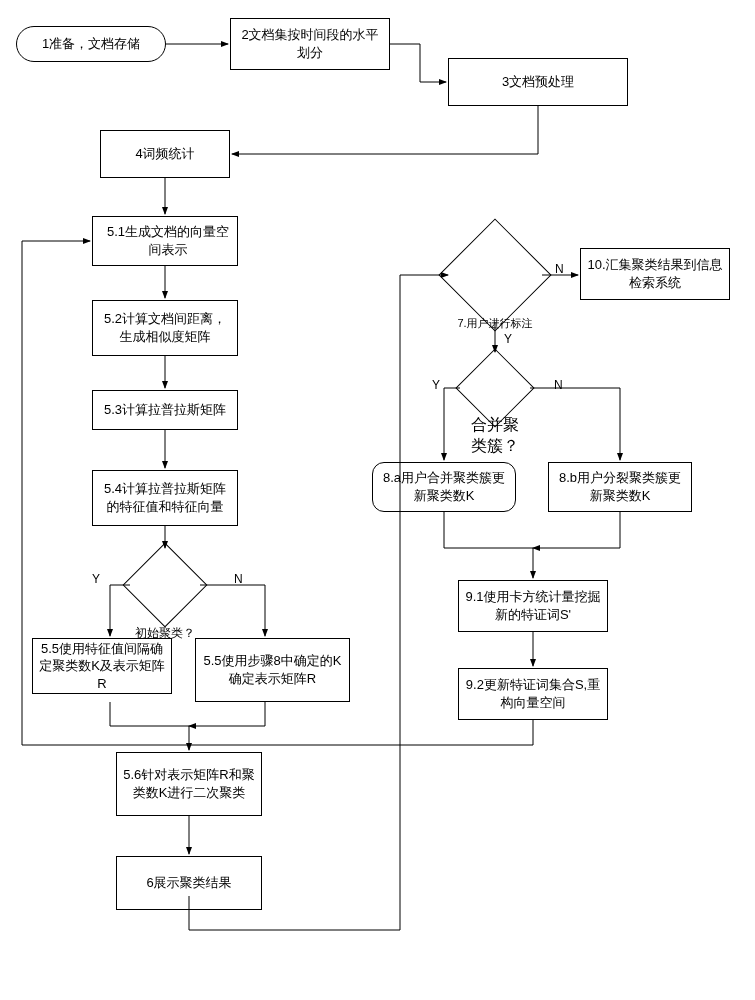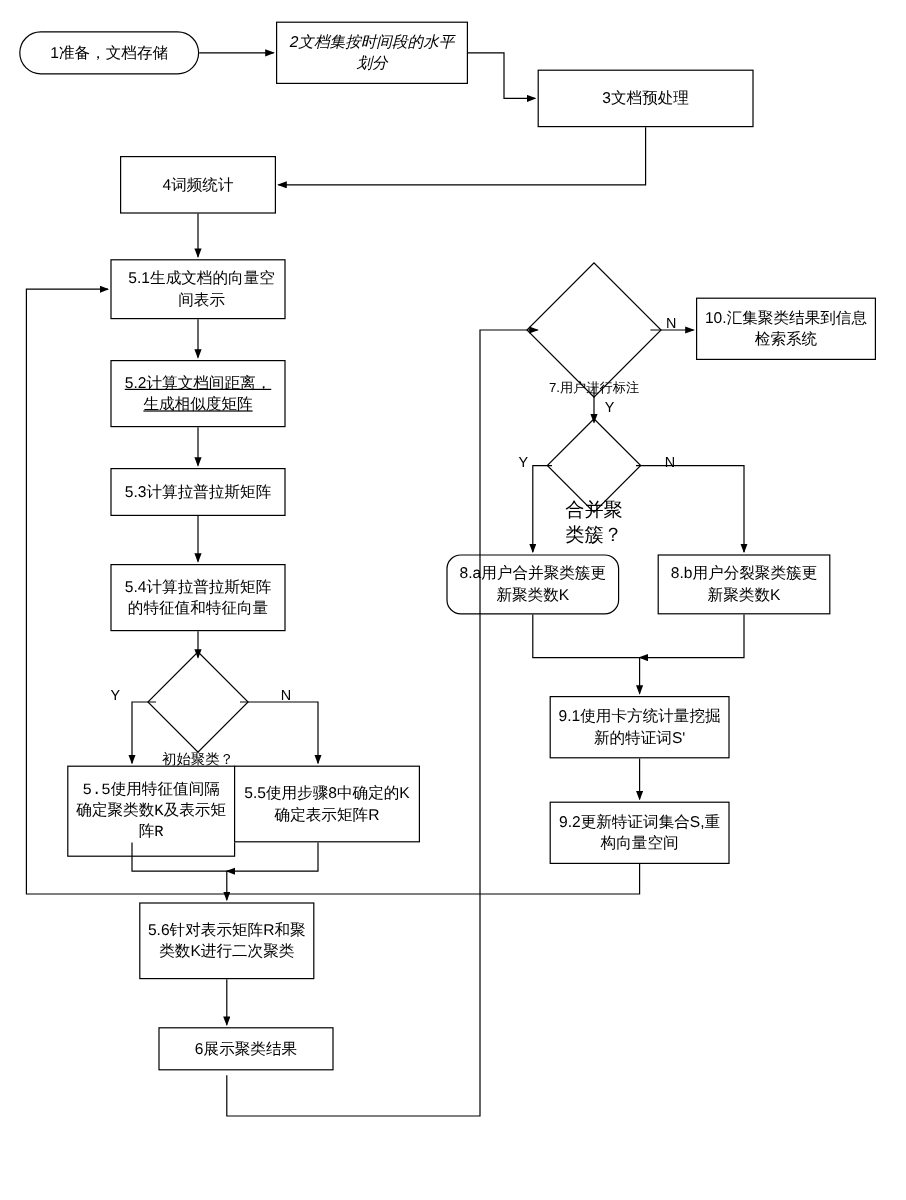--- a/index.html
+++ b/index.html
@@ -61,46 +61,46 @@
     font-size: 12px;
     background: #fff;
     padding: 0 2px;
   }
 </style>
 </head>
 <body>
 
 <div class="box rounded" style="left:16px; top:26px; width:150px; height:36px;">1准备，文档存储</div>
 
-<div class="box" style="left:230px; top:18px; width:160px; height:52px;font-style:italic;">2文档集按时间段的水平划分</div>
+<div class="box" style="left:230px; top:18px; width:160px; height:52px;">2文档集按时间段的水平划分</div>
 
 <div class="box" style="left:448px; top:58px; width:180px; height:48px;">3文档预处理</div>
 
 <div class="box" style="left:100px; top:130px; width:130px; height:48px;">4词频统计</div>
 
 <div class="box" style="left:92px; top:216px; width:146px; height:50px;padding-left:12px;">5.1生成文档的向量空间表示</div>
 
-<div class="box" style="left:92px; top:300px; width:146px; height:56px;text-decoration:underline;">5.2计算文档间距离，生成相似度矩阵</div>
+<div class="box" style="left:92px; top:300px; width:146px; height:56px;">5.2计算文档间距离，生成相似度矩阵</div>
 
 <div class="box" style="left:92px; top:390px; width:146px; height:40px;">5.3计算拉普拉斯矩阵</div>
 
 <div class="box" style="left:92px; top:470px; width:146px; height:56px;">5.4计算拉普拉斯矩阵的特征值和特征向量</div>
 
 <div class="diamond-wrap" style="left:135px; top:555px; width:60px; height:60px;">
   <div class="diamond"></div>
   <div class="diamond-label">初始聚类？</div>
 </div>
 
-<div class="box" style="left:56px; top:638px; width:140px; height:76px;font-family:Liberation Mono, monospace;">5.5使用特征值间隔确定聚类数K及表示矩阵R</div>
+<div class="box" style="left:32px; top:638px; width:140px; height:56px;">5.5使用特征值间隔确定聚类数K及表示矩阵R</div>
 
 <div class="box" style="left:195px; top:638px; width:155px; height:64px;">5.5使用步骤8中确定的K确定表示矩阵R</div>
 
 <div class="box" style="left:116px; top:752px; width:146px; height:64px;">5.6针对表示矩阵R和聚类数K进行二次聚类</div>
 
-<div class="box" style="left:116px; top:856px; width:146px; height:36px;margin-left:16px;">6展示聚类结果</div>
+<div class="box" style="left:116px; top:856px; width:146px; height:54px;">6展示聚类结果</div>
 
 <div class="diamond-wrap" style="left:455px; top:235px; width:80px; height:80px;">
   <div class="diamond"></div>
   <div class="diamond-label" style="font-size:11px;">7.用户进行标注</div>
 </div>
 
 <div class="box" style="left:580px; top:248px; width:150px; height:52px;">10.汇集聚类结果到信息检索系统</div>
 
 <div class="diamond-wrap" style="left:467px; top:360px; width:56px; height:56px;">
   <div class="diamond"></div>

